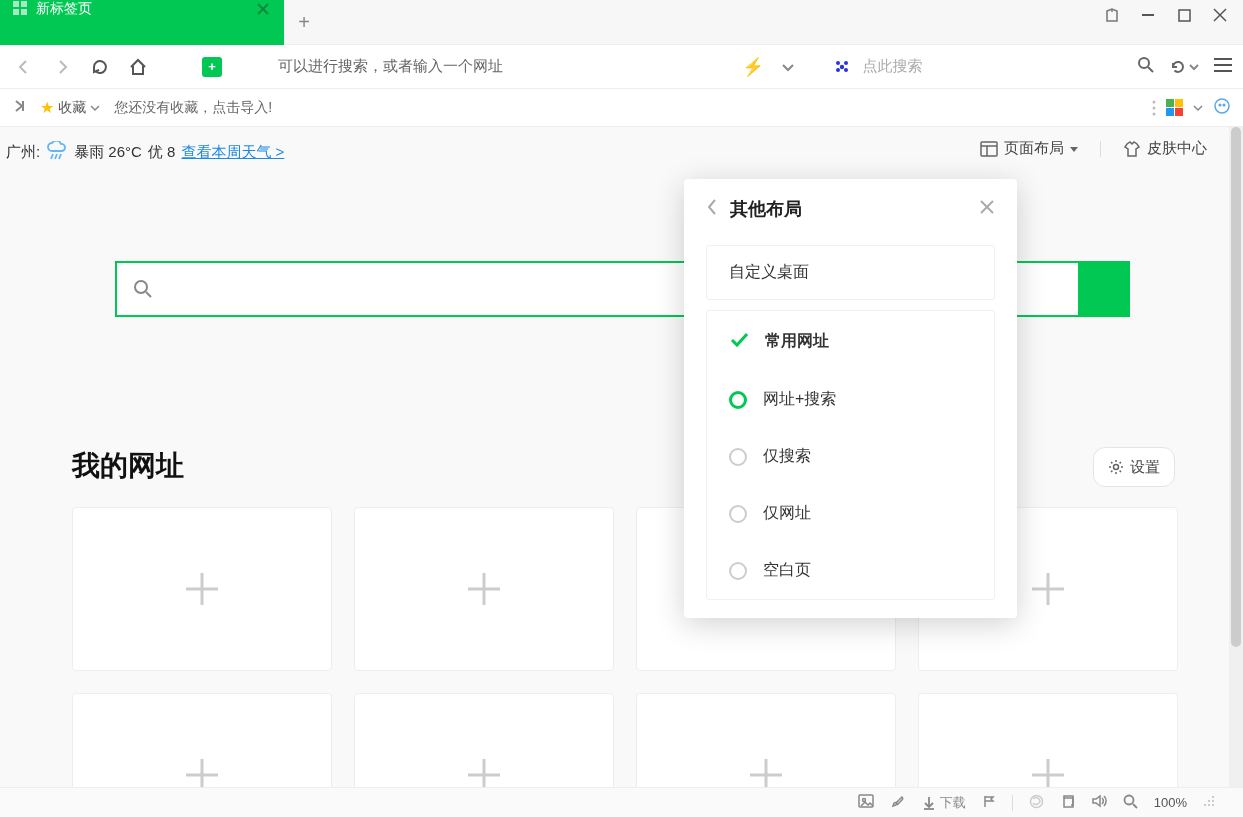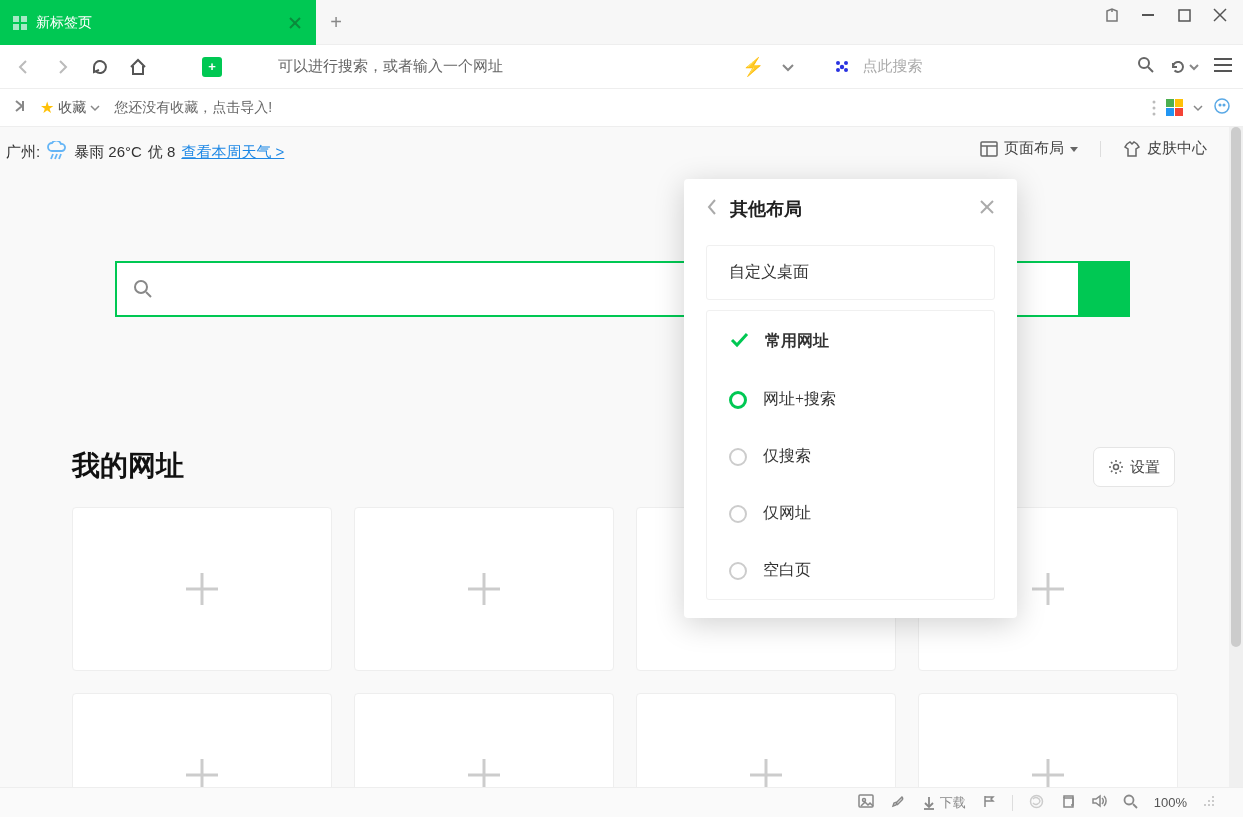--- a/index.html
+++ b/index.html
@@ -1,18 +1,18 @@
 <!DOCTYPE html>
 <html><head>
 <meta charset="utf-8">
 <style>
   * { box-sizing: border-box; }
   html, body { margin:0; padding:0; width:1243px; height:817px; font-family: "Microsoft YaHei", Arial, sans-serif; background:#fff; overflow:hidden; }
   .titlebar { height:45px; background:#f7f7f7; display:flex; align-items:flex-start; border-bottom:1px solid #eee; }
-  .tab { height:45px; width:316px; background:#00c853; color:#fff; display:flex; align-items:center; padding:0 12px; font-size:14px; }
+  .tab { height:45px; width:284px; background:#00c853; color:#fff; display:flex; align-items:flex-start; padding:0 12px; font-size:14px; }
   .tab-icon { width:16px; height:16px; margin-right:8px; display:flex; align-items:center; justify-content:center; }
   .tab-close { margin-left:auto; width:18px; height:18px; display:flex; align-items:center; justify-content:center; cursor:pointer; }
   .new-tab { width:40px; height:45px; display:flex; align-items:center; justify-content:center; color:#888; font-size:20px; cursor:pointer; }
   .win-controls { margin-left:auto; display:flex; gap:18px; padding:6px 14px 0 0; color:#555; }
   .win-controls > div { width:18px; height:18px; display:flex; align-items:center; justify-content:center; cursor:pointer; }
 
   .navbar { height:44px; display:flex; align-items:center; padding:0 10px; gap:10px; border-bottom:1px solid #eee; }
   .nav-btn { width:28px; height:28px; display:flex; align-items:center; justify-content:center; color:#888; cursor:pointer; }
   .shield { width:20px; height:20px; background:#00c853; border-radius:3px; display:flex; align-items:center; justify-content:center; color:#fff; font-size:13px; font-weight:bold; }
   .urlbar { flex:0 0 460px; color:#666; font-size:15px; padding-left:6px;margin-left:40px; }
@@ -38,33 +38,33 @@
   .topright { position:absolute; top:12px; right:36px; display:flex; align-items:center; gap:22px; font-size:15px; color:#444; }
   .topright .item { display:flex; align-items:center; gap:6px; cursor:pointer; }
   .divider { width:1px; height:16px; background:#ddd; }
 
   .searchbox-wrap { position:absolute; top:134px; left:115px; width:1015px; display:flex; }
   .searchbox { flex:1; height:56px; border:2px solid #00c853; background:#fff; display:flex; align-items:center; padding:0 16px; }
   .searchbox svg { color:#888; }
   .searchbtn { width:50px; height:56px; background:#00c853; }
 
   .mysites-title { position:absolute; top:320px; left:72px; font-size:28px; font-weight:700; color:#111; }
-  .settings-btn { position:absolute; top:320px; right:68px; height:40px; border:1px solid #e5e5e5; background:#fff; border-radius:7px; display:flex; align-items:center; gap:6px; padding:0 14px; font-size:15px; color:#444; cursor:pointer; }
+  .settings-btn { position:absolute; top:320px; right:68px; height:40px; border:1px solid #e5e5e5; background:#fff; border-radius:12px; display:flex; align-items:center; gap:6px; padding:0 14px; font-size:15px; color:#444; cursor:pointer; }
 
   .tiles { position:absolute; top:380px; left:72px; display:grid; grid-template-columns:repeat(4, 260px); grid-auto-rows:164px; gap:22px; }
   .tile { background:#fff; border:1px solid #eee; border-radius:4px; display:flex; align-items:center; justify-content:center; cursor:pointer; }
   .tile svg { color:#ccc; }
 
   .popup { position:absolute; top:52px; left:684px; width:333px; background:#fff; border-radius:4px; box-shadow:0 6px 30px rgba(0,0,0,0.18); padding:18px 0; }
   .popup-head { display:flex; align-items:center; padding:0 22px 14px 22px; }
   .popup-back { color:#aaa; cursor:pointer; margin-right:12px; }
   .popup-title { font-size:18px; font-weight:700; color:#222; }
   .popup-close { margin-left:auto; color:#aaa; cursor:pointer; font-size:18px; }
   .popup-item { margin:10px 22px; padding:16px 22px; background:#fff; border:1px solid #f0f0f0; border-radius:3px; font-size:16px; color:#333; cursor:pointer; }
-  .popup-list { margin:10px 22px 0 22px; border:1px solid #f0f0f0; border-radius:3px;font-family:Liberation Serif, serif; }
+  .popup-list { margin:10px 22px 0 22px; border:1px solid #f0f0f0; border-radius:3px; }
   .popup-row { display:flex; align-items:center; padding:18px 22px; gap:16px; font-size:16px; color:#333; cursor:pointer; }
   .check { color:#00c853; }
   .radio-open { width:18px; height:18px; border:3px solid #00c853; border-radius:50%; }
   .radio { width:18px; height:18px; border:2px solid #ccc; border-radius:50%; }
   .bold { font-weight:700; }
 
   .statusbar { position:absolute; bottom:0; left:0; right:0; height:30px; background:#fafafa; border-top:1px solid #eee; display:flex; align-items:center; justify-content:flex-end; gap:16px; padding:0 28px; color:#888; font-size:13px; }
   .statusbar .sep { width:1px; height:16px; background:#ddd; }
   .scrollbar { position:absolute; right:0; top:127px; bottom:30px; width:14px; background:#f0f0f0; }
   .scrollbar-thumb { position:absolute; top:0; left:2px; right:2px; height:520px; background:#ccc; border-radius:5px; }

